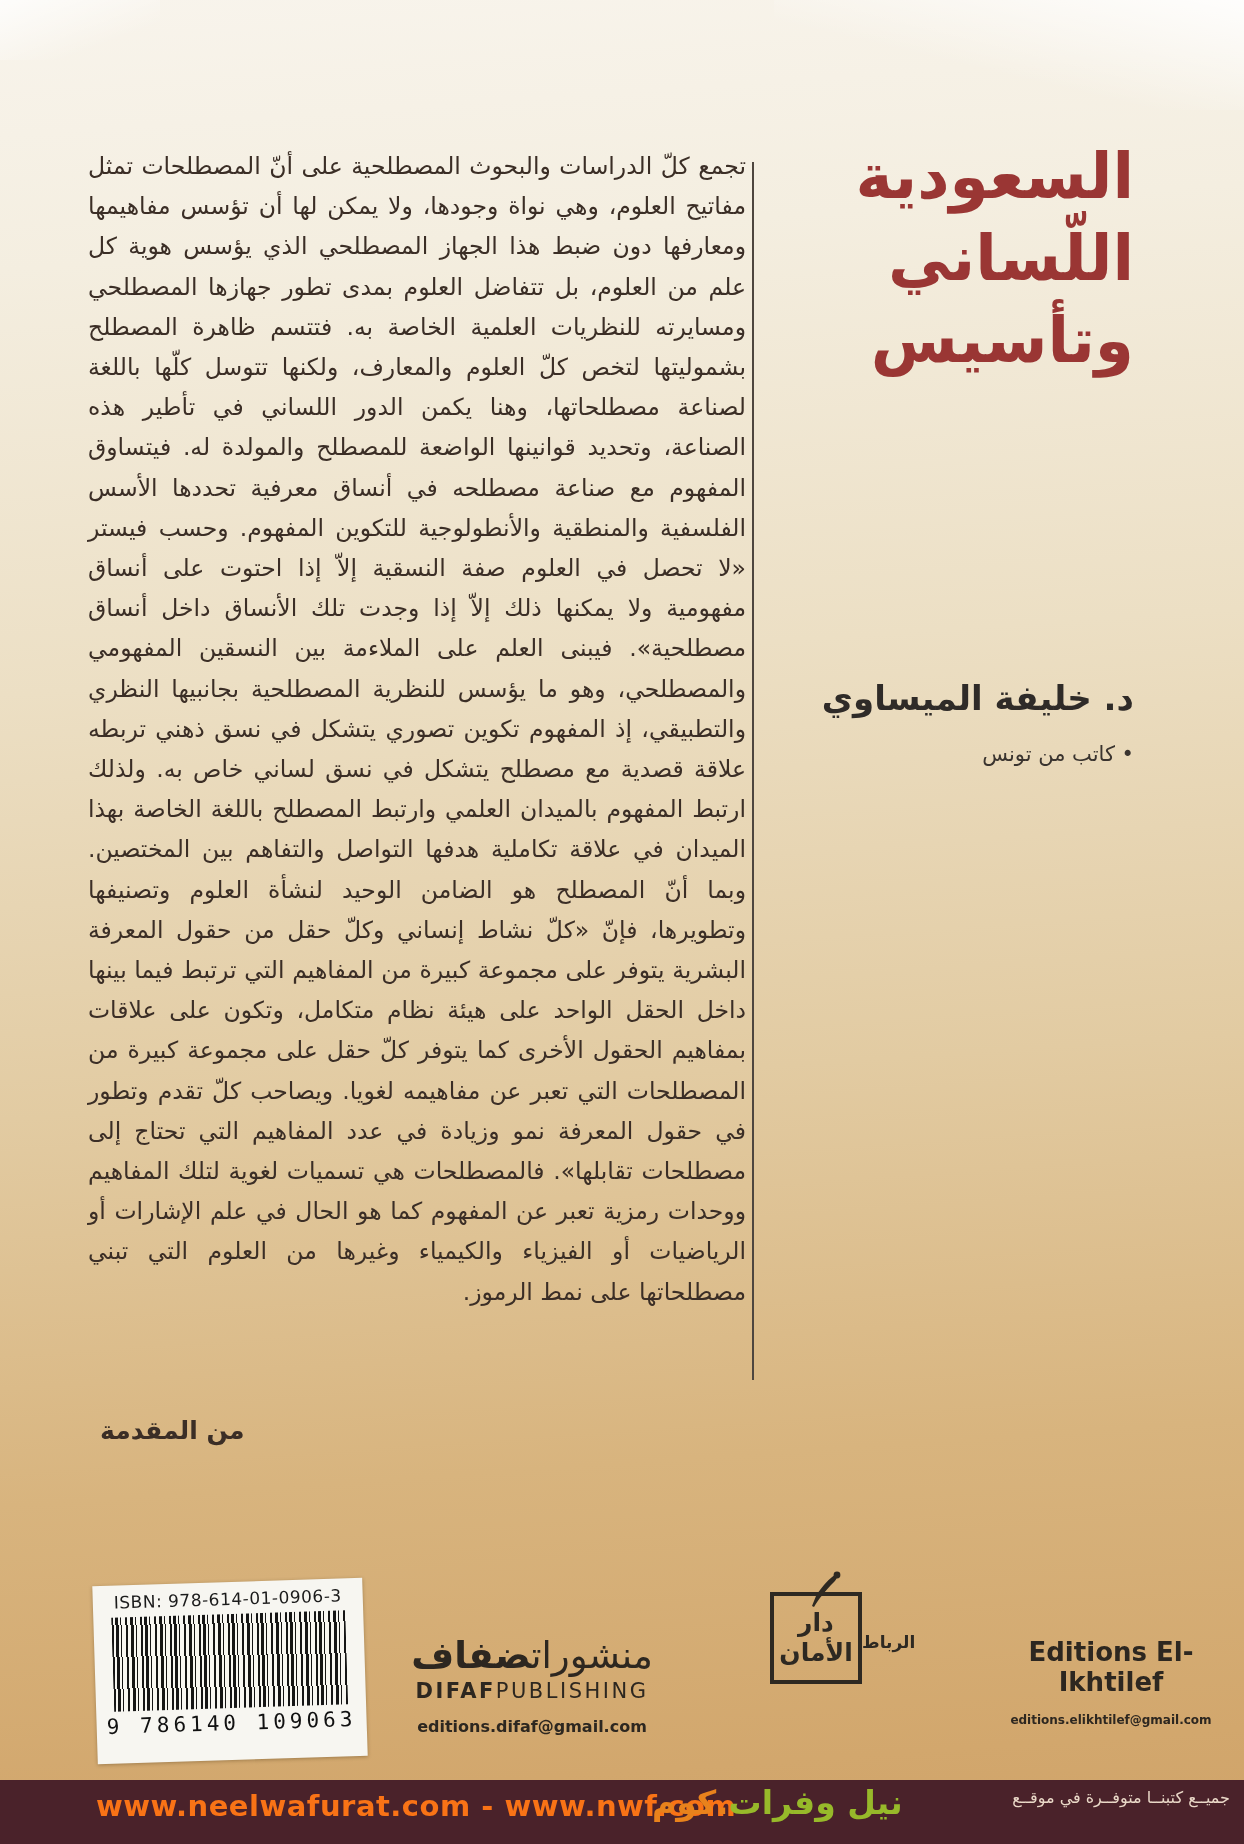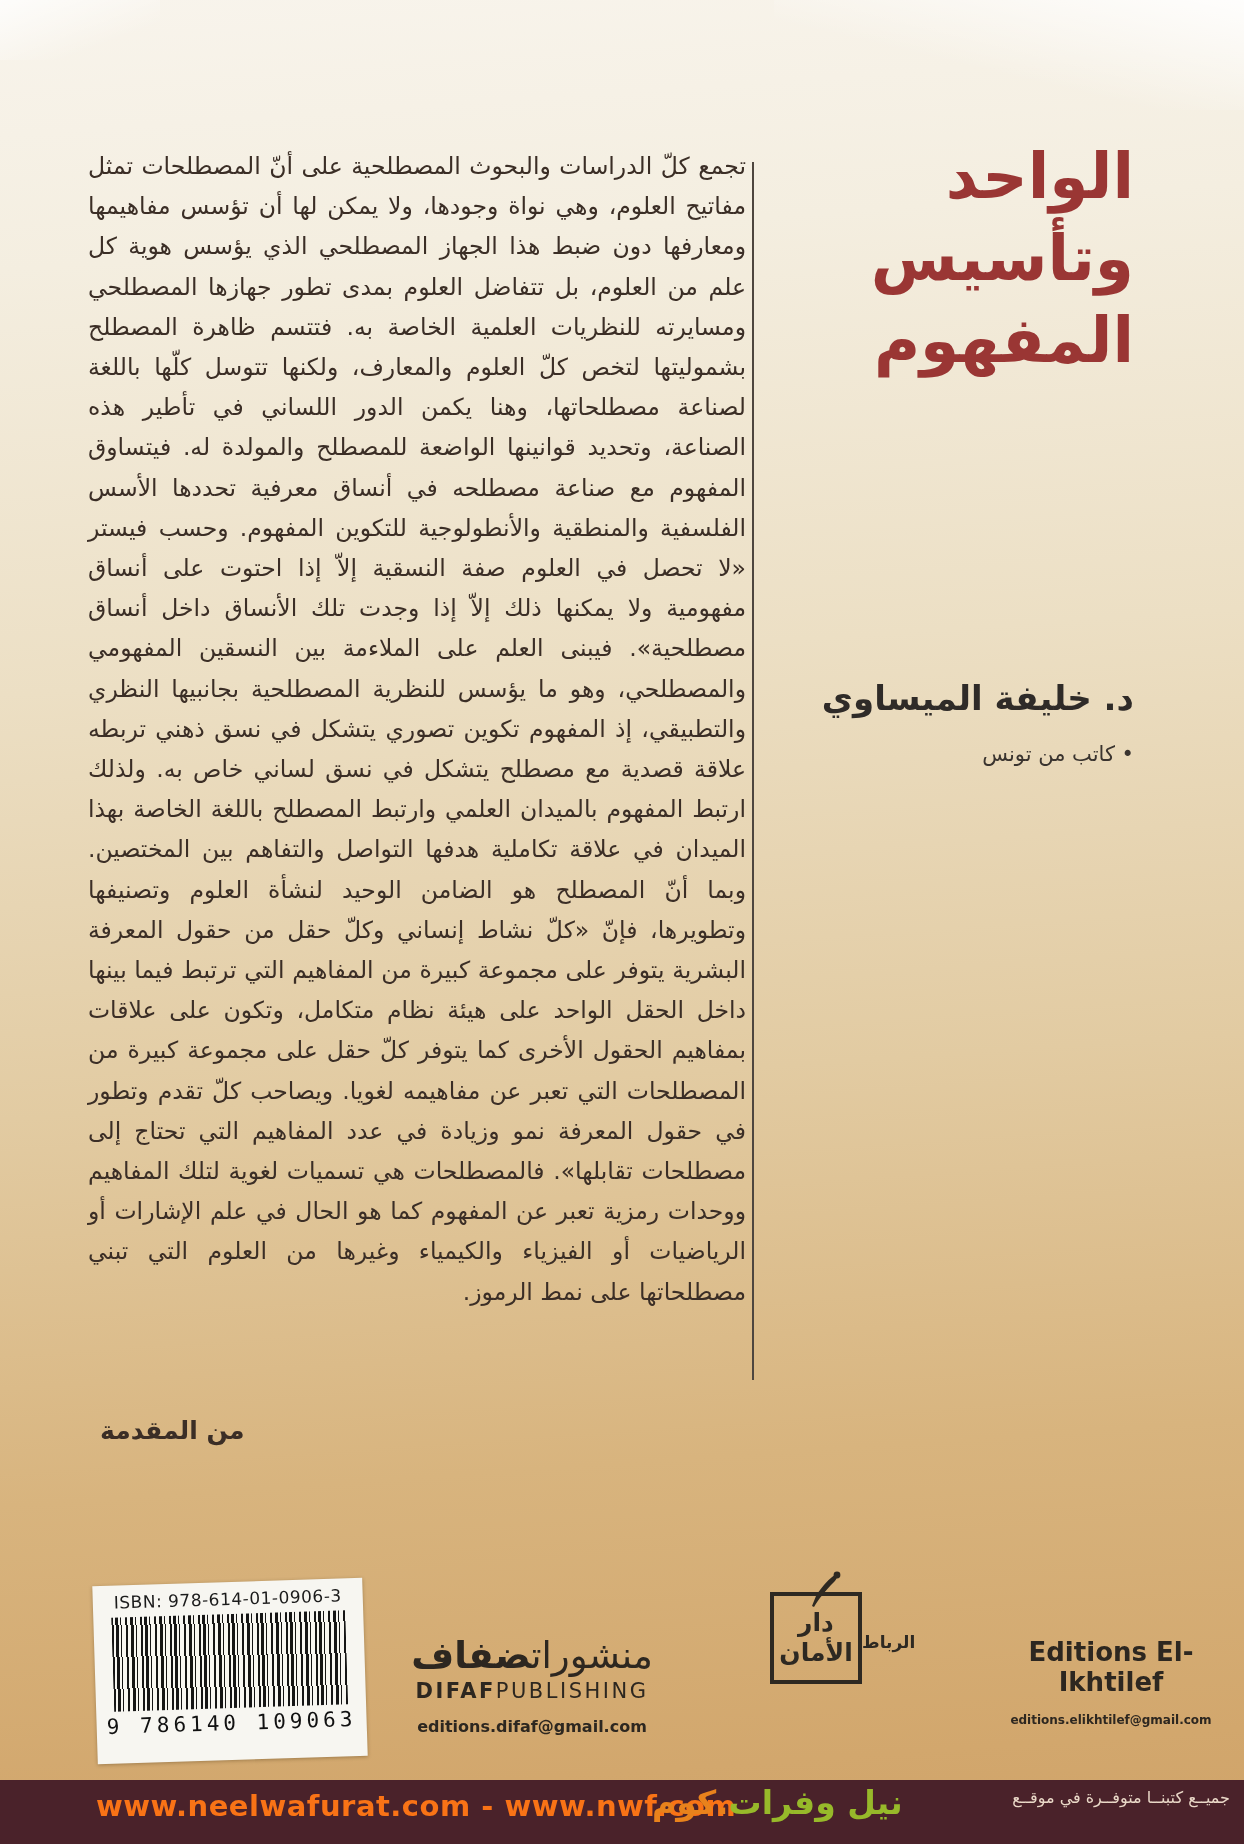--- a/index.html
+++ b/index.html
@@ -131,23 +131,23 @@
 <div class="cover">
   <div class="scan-glare-tr"></div>
   <div class="scan-glare-tl"></div>
 
   <div class="blurb">تجمع كلّ الدراسات والبحوث المصطلحية على أنّ المصطلحات تمثل مفاتيح العلوم، وهي نواة وجودها، ولا يمكن لها أن تؤسس مفاهيمها ومعارفها دون ضبط هذا الجهاز المصطلحي الذي يؤسس هوية كل علم من العلوم، بل تتفاضل العلوم بمدى تطور جهازها المصطلحي ومسايرته للنظريات العلمية الخاصة به. فتتسم ظاهرة المصطلح بشموليتها لتخص كلّ العلوم والمعارف، ولكنها تتوسل كلّها باللغة لصناعة مصطلحاتها، وهنا يكمن الدور اللساني في تأطير هذه الصناعة، وتحديد قوانينها الواضعة للمصطلح والمولدة له. فيتساوق المفهوم مع صناعة مصطلحه في أنساق معرفية تحددها الأسس الفلسفية والمنطقية والأنطولوجية للتكوين المفهوم. وحسب فيستر «لا تحصل في العلوم صفة النسقية إلاّ إذا احتوت على أنساق مفهومية ولا يمكنها ذلك إلاّ إذا وجدت تلك الأنساق داخل أنساق مصطلحية». فيبنى العلم على الملاءمة بين النسقين المفهومي والمصطلحي، وهو ما يؤسس للنظرية المصطلحية بجانبيها النظري والتطبيقي، إذ المفهوم تكوين تصوري يتشكل في نسق ذهني تربطه علاقة قصدية مع مصطلح يتشكل في نسق لساني خاص به. ولذلك ارتبط المفهوم بالميدان العلمي وارتبط المصطلح باللغة الخاصة بهذا الميدان في علاقة تكاملية هدفها التواصل والتفاهم بين المختصين. وبما أنّ المصطلح هو الضامن الوحيد لنشأة العلوم وتصنيفها وتطويرها، فإنّ «كلّ نشاط إنساني وكلّ حقل من حقول المعرفة البشرية يتوفر على مجموعة كبيرة من المفاهيم التي ترتبط فيما بينها داخل الحقل الواحد على هيئة نظام متكامل، وتكون على علاقات بمفاهيم الحقول الأخرى كما يتوفر كلّ حقل على مجموعة كبيرة من المصطلحات التي تعبر عن مفاهيمه لغويا. ويصاحب كلّ تقدم وتطور في حقول المعرفة نمو وزيادة في عدد المفاهيم التي تحتاج إلى مصطلحات تقابلها». فالمصطلحات هي تسميات لغوية لتلك المفاهيم ووحدات رمزية تعبر عن المفهوم كما هو الحال في علم الإشارات أو الرياضيات أو الفيزياء والكيمياء وغيرها من العلوم التي تبني مصطلحاتها على نمط الرموز.</div>
   <div class="from-intro">من المقدمة</div>
 
   <div class="divider"></div>
 
   <div class="title">
-    <div>الواحد</div>
+    <div>السعودية</div>
+    <div>اللّساني</div>
     <div>وتأسيس</div>
-    <div>المفهوم</div>
   </div>
   <div class="author-name">د. خليفة الميساوي</div>
   <div class="author-origin">• كاتب من تونس</div>
 
   <div class="barcode-box">
     <div class="isbn-label">ISBN: 978-614-01-0906-3</div>
     <div class="barcode-bars"></div>
     <div class="isbn-digits">9 786140 109063</div>
   </div>
 

